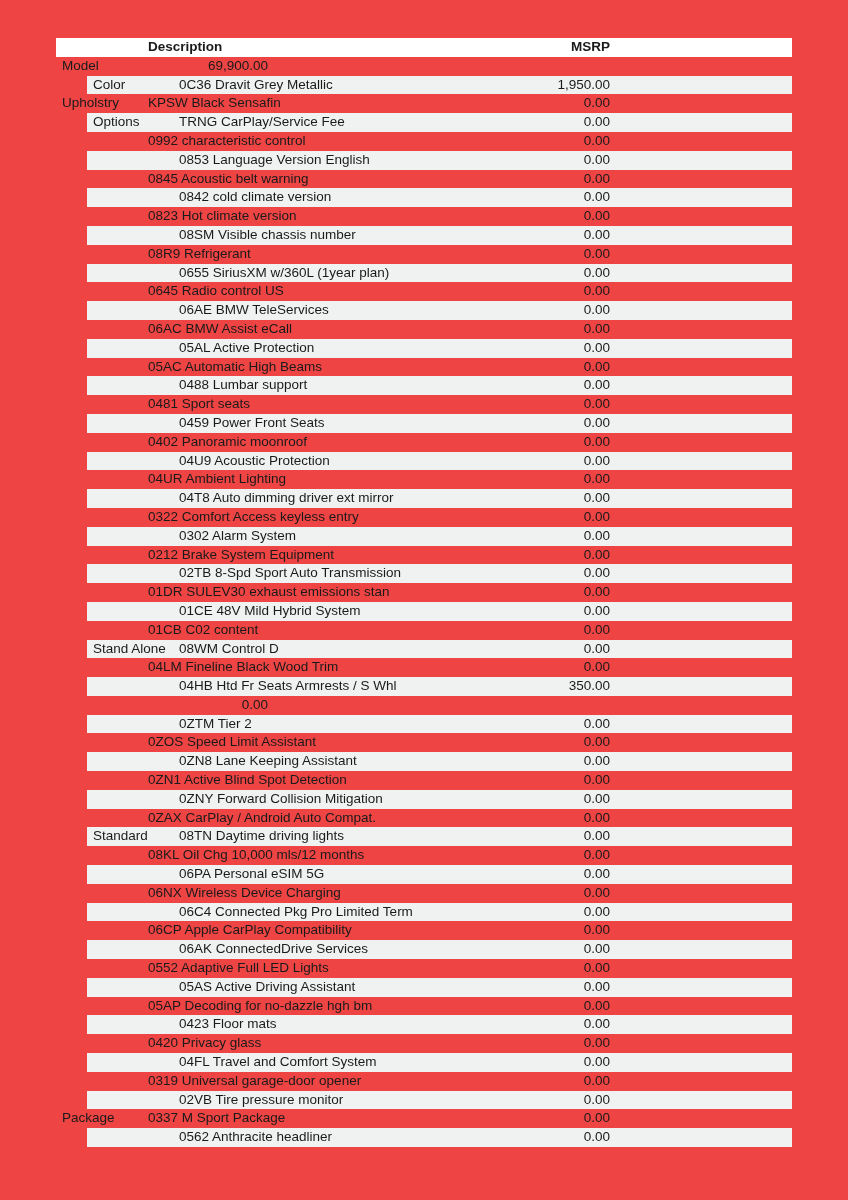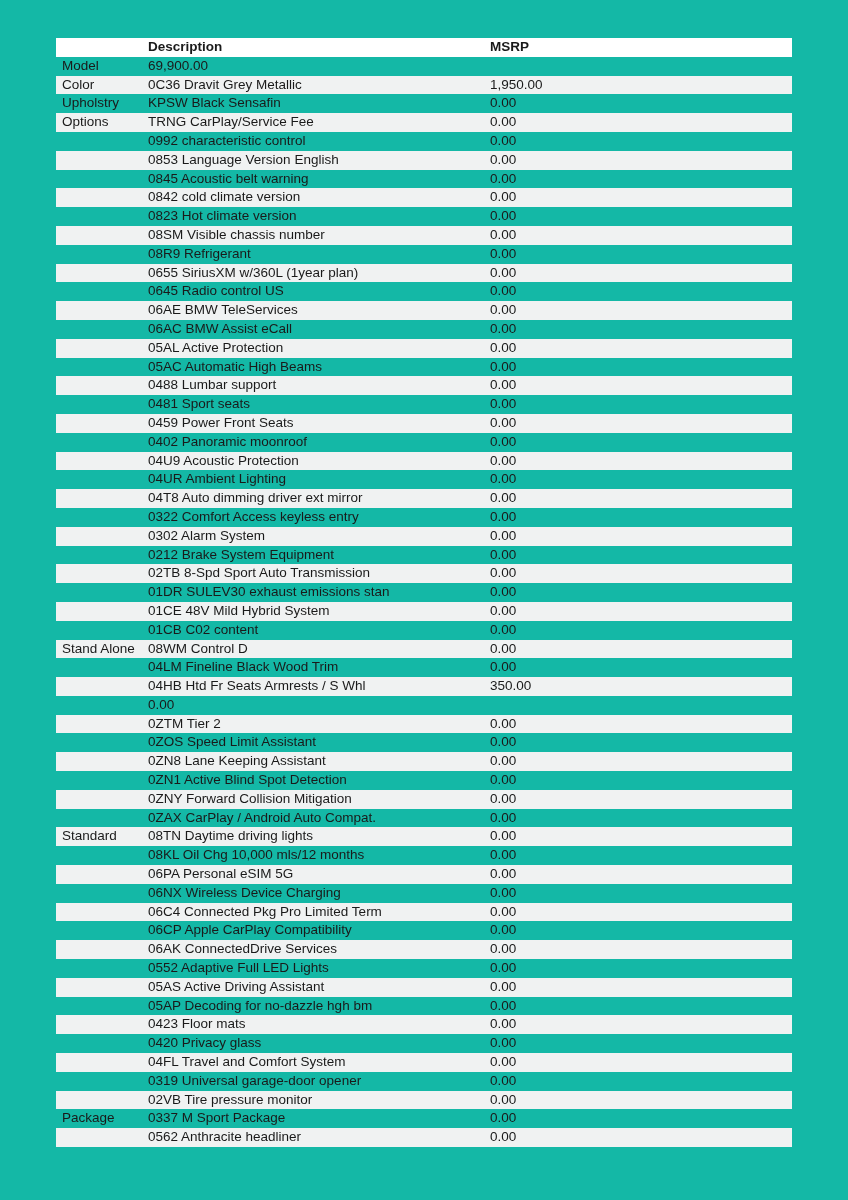--- a/index.html
+++ b/index.html
@@ -4,56 +4,57 @@
 <style>
   html, body {
     margin: 0;
     padding: 0;
     background: #ffffff;
   }
   .page {
     position: relative;
     width: 848px;
     height: 1200px;
-    background: #14b8a6;
+    background: #ef4444;
     overflow: hidden;
     font-family: "Liberation Sans", sans-serif;
     color: var(--text-color, #1a1a1a);
   }
   .options-table {
     position: absolute;
     left: 56px;
     top: 38px;
     width: 736px;
   }
   .row {
     display: flex;
     align-items: center;
     height: 18.8px;
     font-size: 13.5px;
     line-height: 18.8px;
     white-space: nowrap;
   }
   .row.striped {
     background: var(--stripe-color, #f0f2f2);
+    margin-left: 31px;
   }
   .cell-cat {
     width: 92px;
     padding-left: 6px;
     box-sizing: border-box;
     flex: none;
   }
   .cell-desc {
     flex: 1;
     overflow: hidden;
   }
   .cell-msrp {
     width: 120px;
     flex: none;
-    text-align: left;
+    text-align: right;
   }
   .cell-spacer {
     width: 182px;
     flex: none;
   }
   .header-row {
     background: #ffffff;
   }
   .header-row .cell-desc,
   .header-row .cell-msrp {

